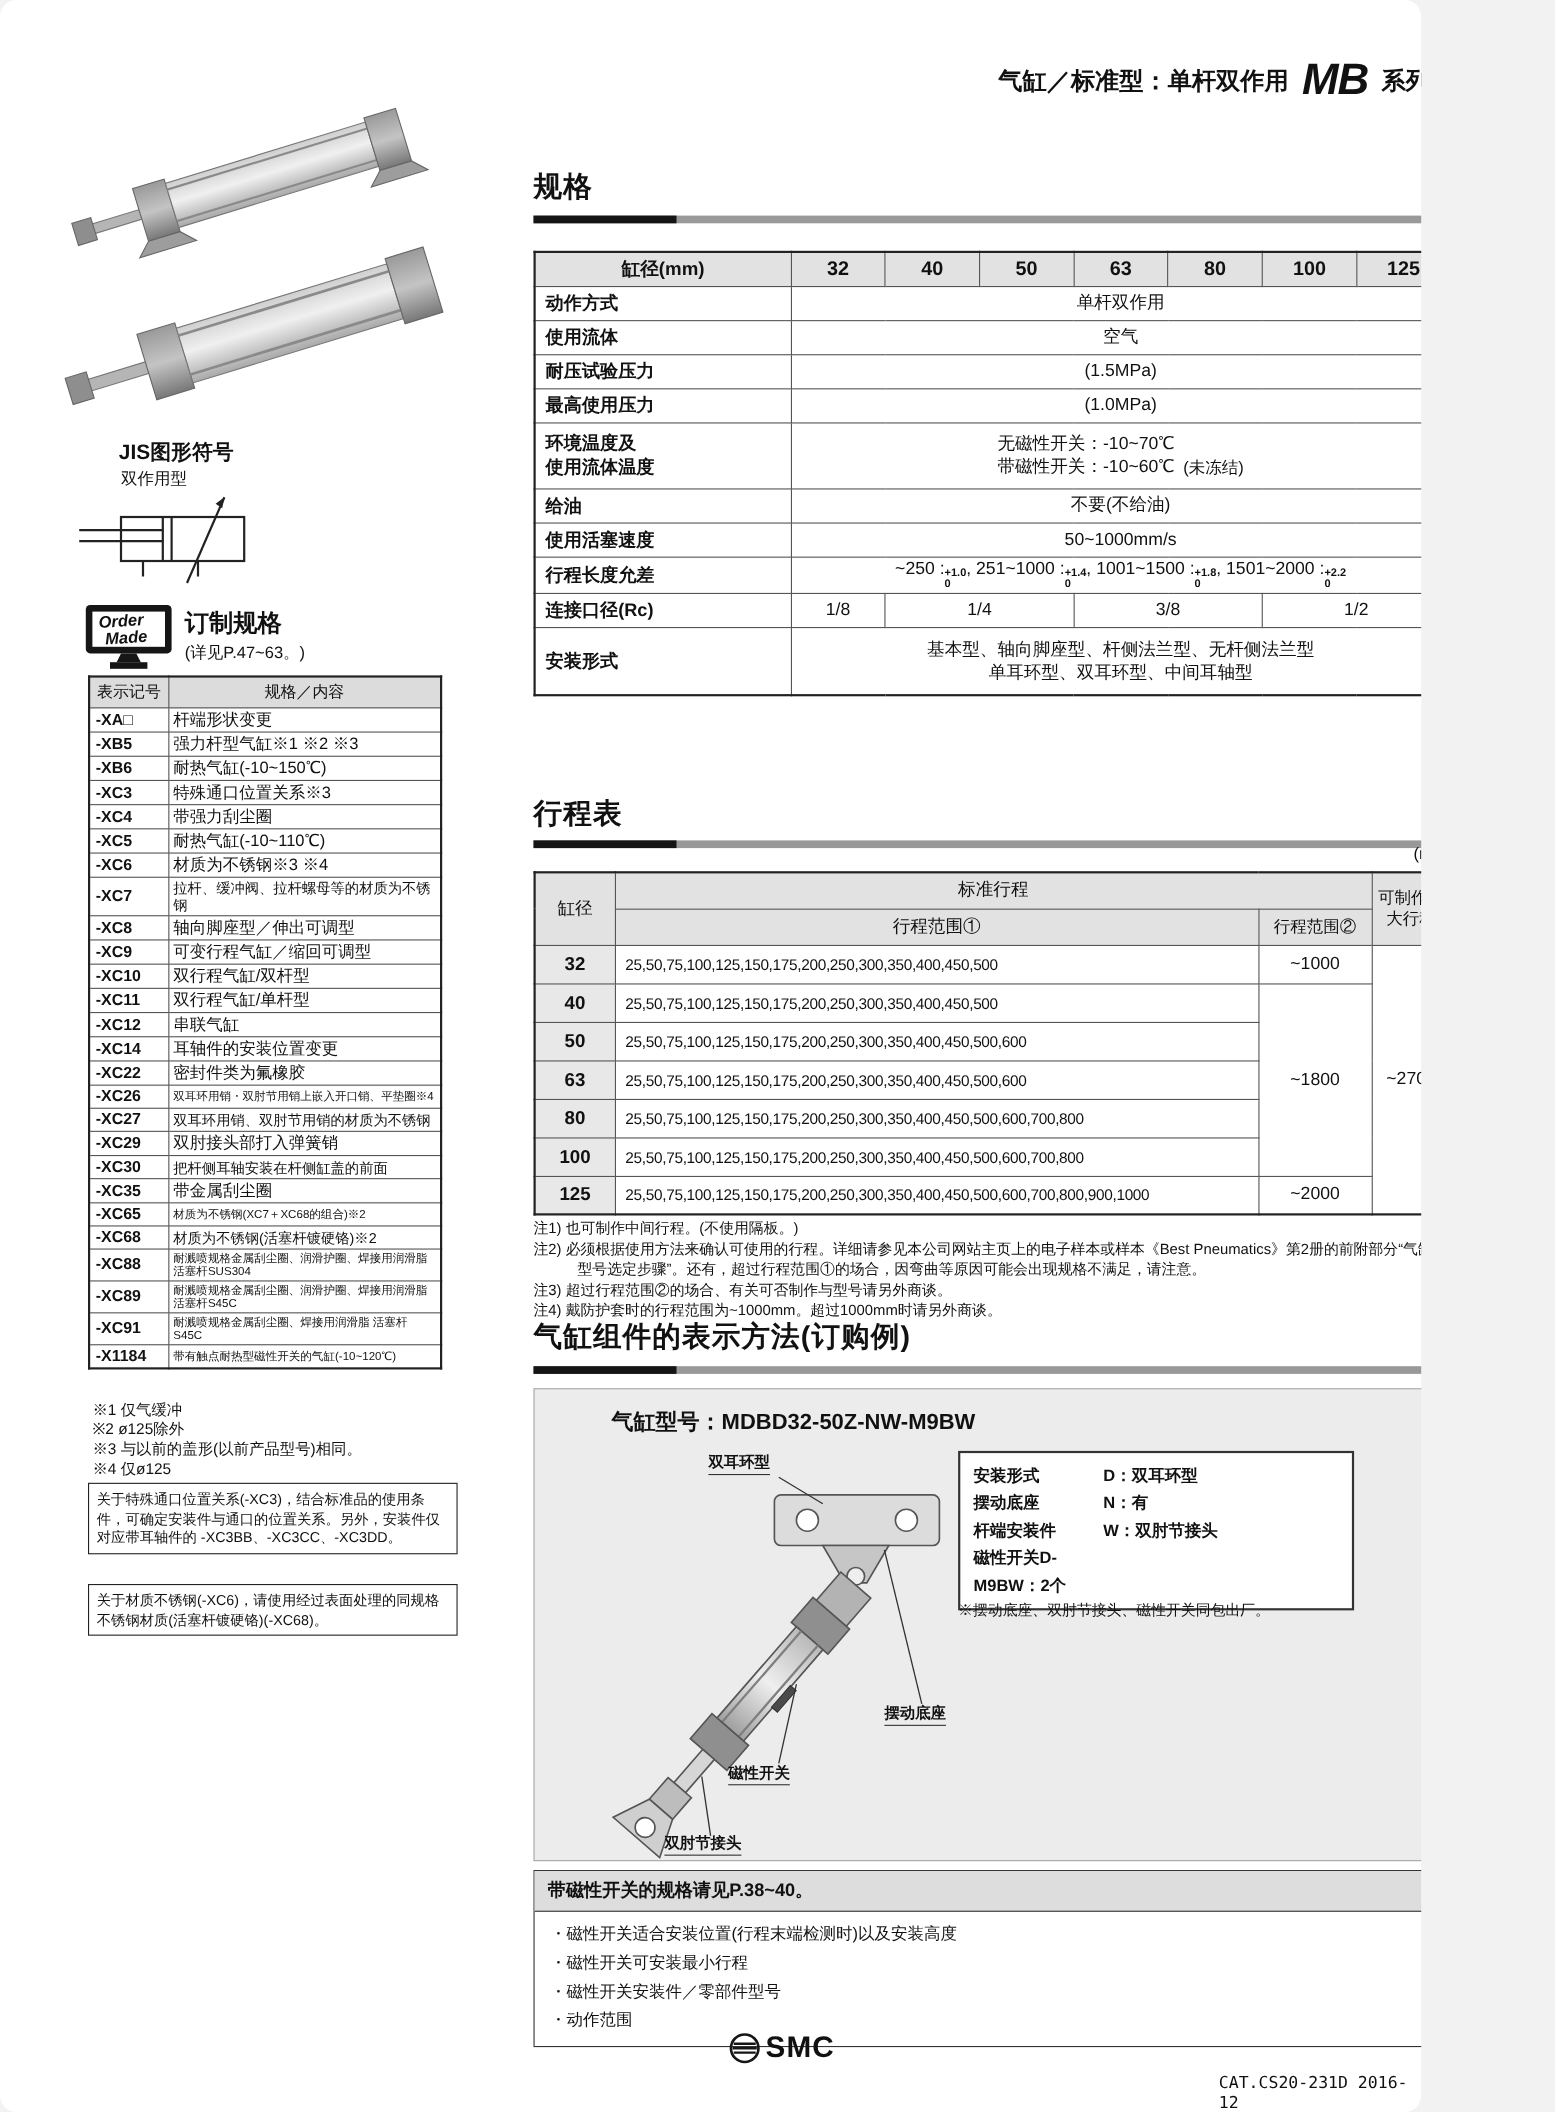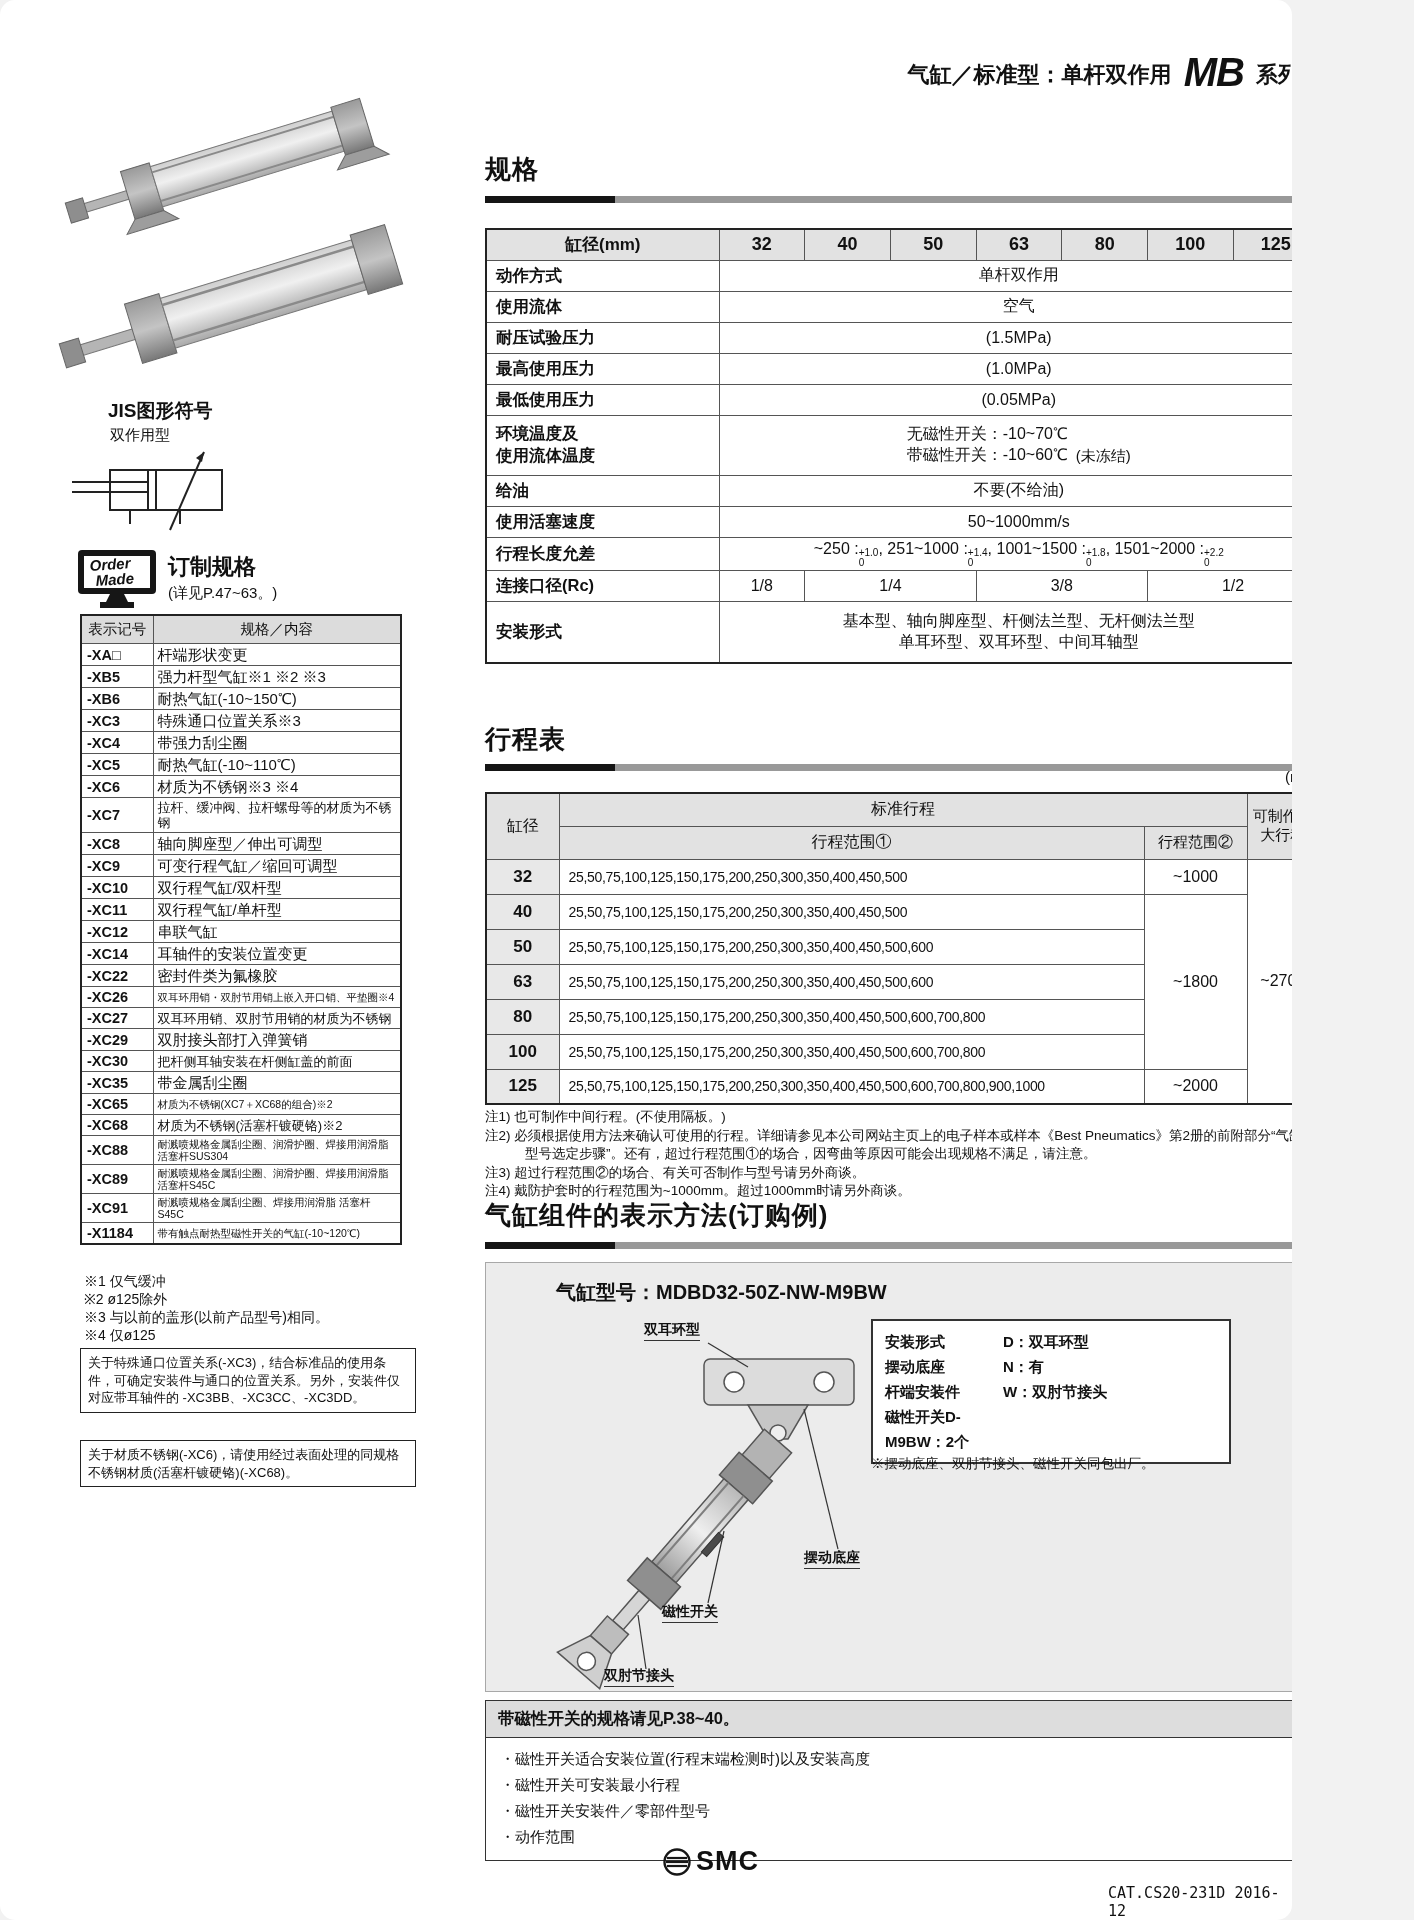--- a/index.html
+++ b/index.html
@@ -14,21 +14,21 @@
   .sec-bar::before{content:"";position:absolute;left:0;top:0;width:130px;height:7px;background:#151515;}
   
   table{border-collapse:collapse;}
   .spec-table{position:absolute;left:485px;top:228px;width:835px;table-layout:fixed;border:2px solid #222;}
   .spec-table td,.spec-table th{border:1px solid #555;font-size:16px;padding:2px 6px;}
   .spec-table th{background:#e2e2e2;font-size:17px;}
   .spec-table td.lab{font-weight:bold;text-align:left;padding-left:9px;font-size:16.5px;}
   .spec-table td.val{text-align:center;}
   .spec-table .h-bore{font-weight:bold;font-size:18px;text-align:center;}
   .row-h{height:31px;}
-  .tolstack{display:inline-flex;flex-direction:column;font-size:10px;line-height:10px;text-align:left;vertical-align:-2px;font-weight:normal;}
+  .tolstack{display:inline-flex;flex-direction:column;font-size:10px;line-height:10px;text-align:left;vertical-align:-2px;font-weight:bold;}
   .temp-flex{display:flex;align-items:flex-end;justify-content:center;gap:8px;}
   .temp-lines{text-align:left;}
   .temp-note{font-size:15px;}
   
   .stroke-table{position:absolute;left:485px;top:792px;width:835px;table-layout:fixed;border:2px solid #222;}
   .stroke-table td,.stroke-table th{border:1px solid #555;font-size:15px;padding:2px 5px;}
   .stroke-table th{background:#e2e2e2;font-weight:normal;font-size:16px;}
   .stroke-table td.bore{background:#e8e8e8;font-weight:bold;font-size:17px;text-align:center;}
   .stroke-table td.list{font-size:14px;letter-spacing:-0.3px;padding-left:9px;white-space:nowrap;}
   .stroke-table td.mid{text-align:center;font-size:16px;}
@@ -339,24 +339,20 @@
       <td class="val" colspan="7">空气</td>
     </tr>
     <tr class="row-h">
       <td class="lab">耐压试验压力</td>
       <td class="val" colspan="7">(1.5MPa)</td>
     </tr>
     <tr class="row-h">
       <td class="lab">最高使用压力</td>
       <td class="val" colspan="7">(1.0MPa)</td>
     </tr>
-    <tr class="row-h">
-      <td class="lab">最低使用压力</td>
-      <td class="val" colspan="7">(0.05MPa)</td>
-    </tr>
     <tr style="height:60px">
       <td class="lab">
         <div>环境温度及</div>
         <div>使用流体温度</div>
       </td>
       <td class="val" colspan="7">
         <div class="temp-flex">
           <div class="temp-lines">
             <div>无磁性开关：-10~70℃</div>
             <div>带磁性开关：-10~60℃</div>

